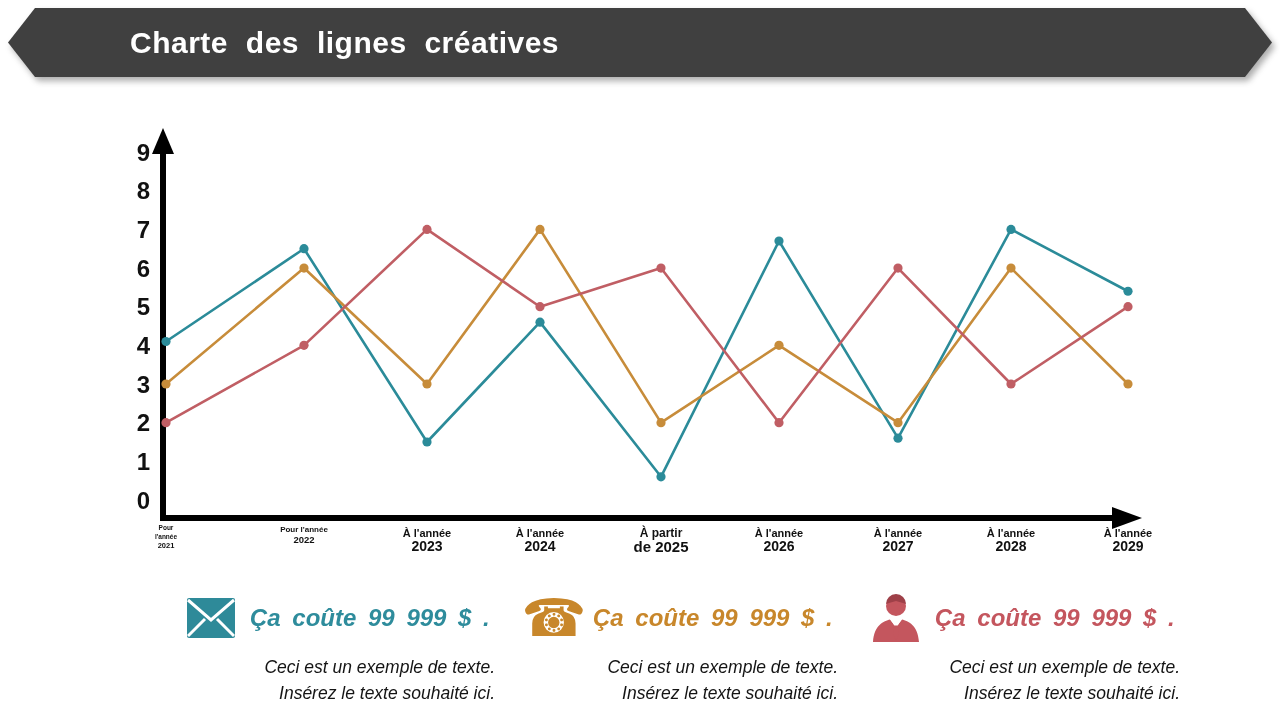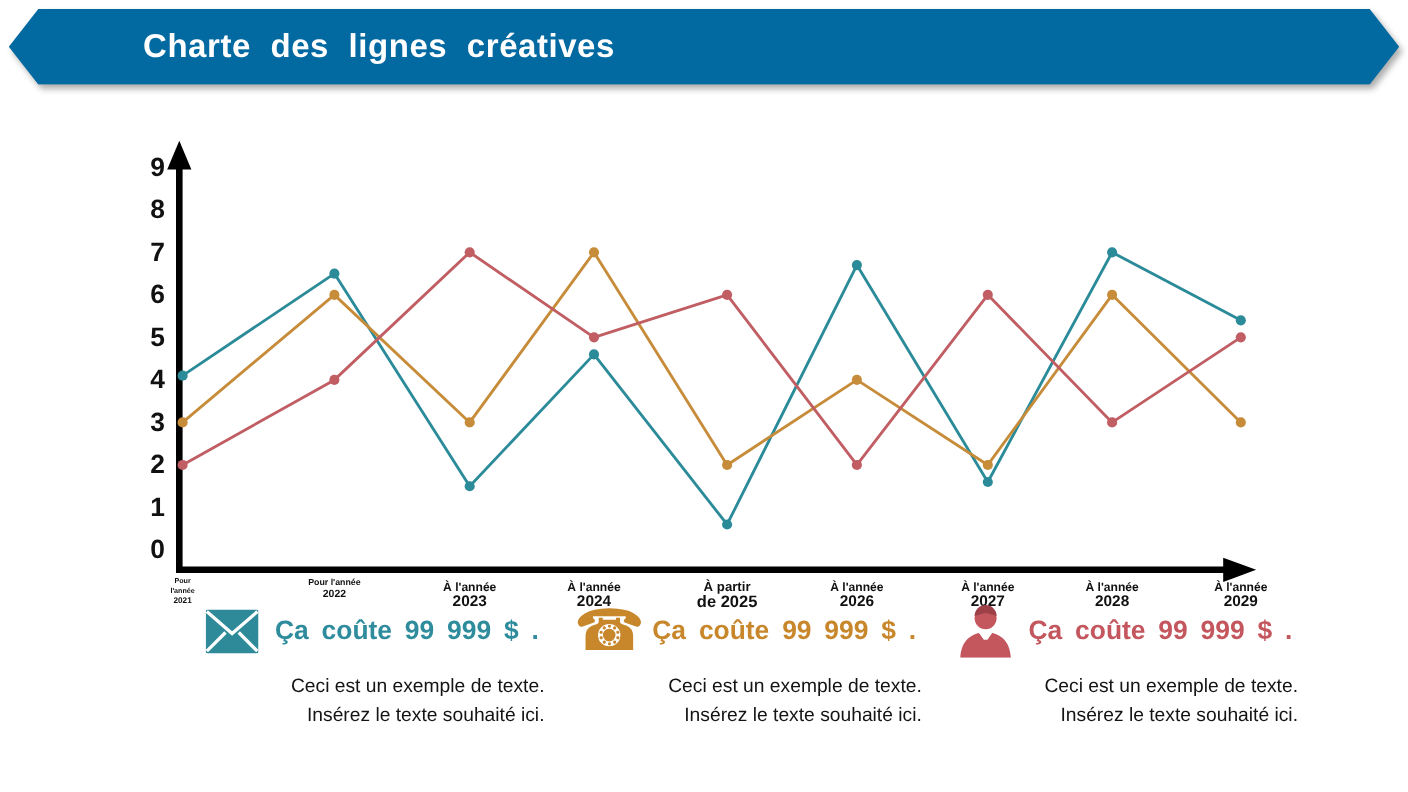--- a/index.html
+++ b/index.html
@@ -13,38 +13,38 @@
   .ribbon { width:100%; height:100%; background:#2E8A99;
             clip-path:polygon(27px 0, 1237px 0, 1264px 50%, 1237px 100%, 27px 100%, 0 50%);
             display:flex; align-items:center; }
   .ribbon-title { color:#ffffff; font-size:30px; font-weight:bold; padding-left:122px;
                   word-spacing:9px; letter-spacing:.5px; white-space:nowrap; }
 
   
   #chart-svg { position:absolute; left:0; top:0; width:1280px; height:575px; }
 
   
-  .legend-col { position:absolute; top:550px; width:310px; }
+  .legend-col { position:absolute; top:594px; width:310px;font-style:italic; }
   .legend-col.c1 { left:185px; }
   .legend-col.c2 { left:528px; }
   .legend-col.c3 { left:870px; }
   .legend-head { display:flex; align-items:center; gap:13px; height:48px; }
   .legend-caption { font-size:24px; font-weight:bold; word-spacing:5px; white-space:nowrap; }
   .legend-desc { margin-top:12px; text-align:right; font-size:17.5px; line-height:1.5;
                  color:#141414; }
   .icon-box { width:52px; height:48px; display:flex; align-items:center; justify-content:center; flex:0 0 auto; }
   .phone-glyph { font-family:"DejaVu Sans", sans-serif; font-size:52px; line-height:48px; color:#C8872B; }
 </style>
 </head>
 <body>
 
 <div class="page">
 
   <div class="ribbon-wrap">
-    <div class="ribbon" style="background: #0369a1;">
+    <div class="ribbon" style="background: #404040;">
       <div class="ribbon-title">Charte des lignes créatives</div>
     </div>
   </div>
 
   <svg id="chart-svg" viewBox="0 0 1280 575">
       <line x1="163" y1="150" x2="163" y2="521" stroke="#000000" stroke-width="6"></line>
       <line x1="160" y1="518" x2="1116" y2="518" stroke="#000000" stroke-width="6"></line>
       <polygon points="163,128 152,154 174,154" fill="#000000"></polygon>
       <polygon points="1142,518 1112,507 1112,529" fill="#000000"></polygon>
       <text x="150" y="500" text-anchor="end" dominant-baseline="central" font-size="24" font-weight="bold" fill="#111111">0</text>

